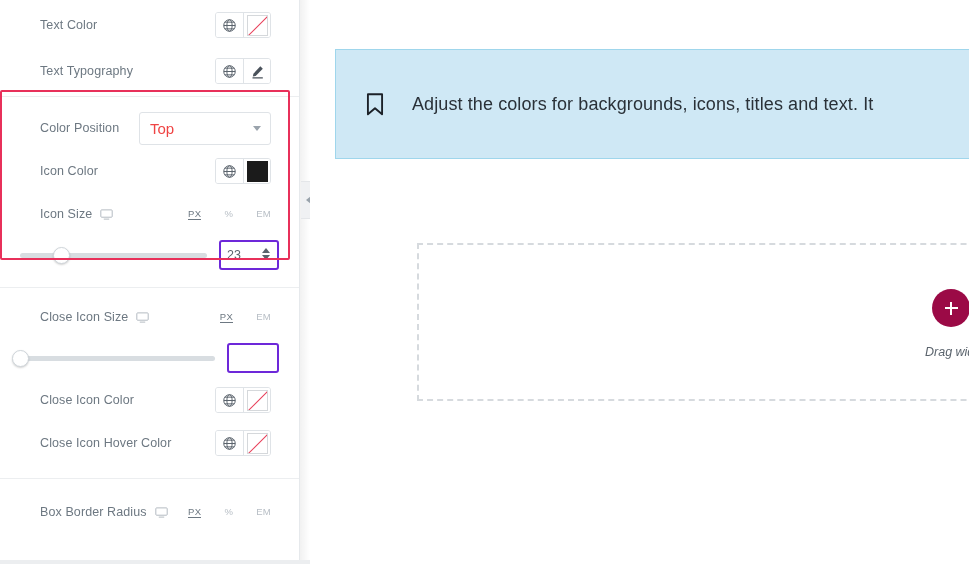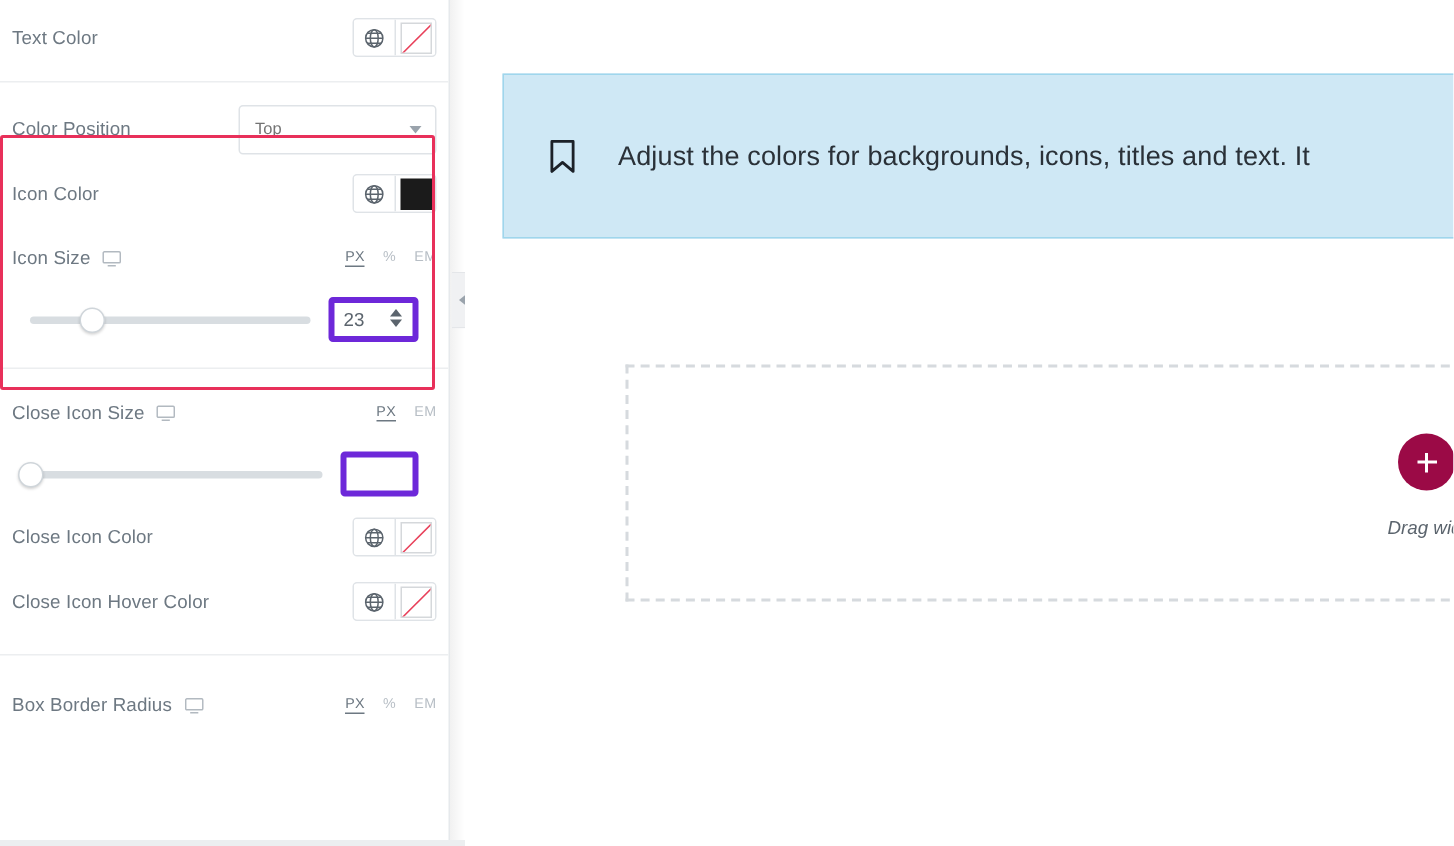--- a/index.html
+++ b/index.html
@@ -27,22 +27,23 @@
     pointer-events: none;
   }
   #panel-belowfill {
     position: absolute; left: 0; top: 560px;
     width: 310px; height: 4px;
     background: #eceef0;
   }
 
   .ctl-row {
     display: flex; align-items: center;
-    padding: 0 8px;
+    padding: 0 28px;
     min-height: 42px;
+    margin-left: 12px;
   }
   .ctl-label {
     font-size: 12.5px;
     color: #6d7882;
     letter-spacing: .1px;
     white-space: nowrap;
   }
   .spacer { flex: 1 1 auto; }
 
   
@@ -94,32 +95,32 @@
   
   .select-box {
     position: relative;
     width: 132px; height: 33px;
     border: 1px solid #dfe3e7;
     border-radius: 3px;
     background: #fff;
     display: flex; align-items: center;
     padding: 0 10px;
   }
-  .select-val { font-size: 11px; color: #737373; }
+  .select-val { font-size: 15px; color: #ef4444; }
   .caret {
     position: absolute; right: 9px; top: 50%;
     margin-top: -2px;
     width: 0; height: 0;
     border-left: 4.5px solid transparent;
     border-right: 4.5px solid transparent;
     border-top: 5px solid #9aa3ac;
   }
 
   
-  .units { display: flex; gap: 12px; align-items: baseline; }
+  .units { display: flex; gap: 23px; align-items: baseline; }
   .unit {
     font-size: 9.5px;
     color: #b7bec5;
     letter-spacing: .3px;
   }
   .unit.active {
     color: #6d7882;
     border-bottom: 1px solid #6d7882;
   }
 
@@ -141,21 +142,21 @@
     position: absolute; top: 50%;
     width: 17px; height: 17px;
     margin-top: -8.5px; margin-left: -8.5px;
     border-radius: 50%;
     background: #fff;
     border: 1px solid #cfd5da;
     box-shadow: 0 1px 2px rgba(0,0,0,.18);
   }
   .num-box {
     width: 52px; height: 30px;
-    border: 4px solid #6d28d9;
+    border: 2px solid #6d28d9;
     border-radius: 3px;
     background: #fff;
     display: flex; align-items: center;
     padding: 0 6px;
     font-size: 12.5px;
     color: #5b646d;
     position: relative;
   }
   .num-box.wide { width: 60px; }
   .spin {
@@ -287,20 +288,41 @@
               <line x1="4.3" y1="6.6" x2="19.7" y2="6.6"></line>
               <line x1="4.3" y1="17.4" x2="19.7" y2="17.4"></line>
             </svg>
           </span>
           <span class="pair-cell">
             <span class="swatch-none"></span>
           </span>
         </span>
       </div>
 
+      <div class="ctl-row" style="height:42px">
+        <span class="ctl-label">Text Typography</span>
+        <span class="spacer"></span>
+        <span class="pair">
+          <span class="pair-cell">
+            <svg class="globe" viewBox="0 0 24 24" fill="none" stroke="#5b646d" stroke-width="1.6">
+              <circle cx="12" cy="12" r="9.2"></circle>
+              <ellipse cx="12" cy="12" rx="4.2" ry="9.2"></ellipse>
+              <line x1="2.8" y1="12" x2="21.2" y2="12"></line>
+              <line x1="4.3" y1="6.6" x2="19.7" y2="6.6"></line>
+              <line x1="4.3" y1="17.4" x2="19.7" y2="17.4"></line>
+            </svg>
+          </span>
+          <span class="pair-cell">
+            <svg class="pencil" viewBox="0 0 24 24" fill="none" stroke="#4a525b" stroke-width="1.9">
+              <path d="M16.5 3.5 L20.5 7.5 L9 19 L4.5 20 L5.5 15.5 Z" fill="#4a525b" stroke="none"></path>
+              <line x1="4" y1="22.2" x2="20.5" y2="22.2" stroke-width="1.7"></line>
+            </svg>
+          </span>
+        </span>
+      </div>
     </div>
 
     <div class="divider" style="margin-top:4px"></div>
 
     <div style="padding-top:10px">
       <div class="ctl-row" style="height:40px">
         <span class="ctl-label">Color Position</span>
         <span class="spacer"></span>
         <span class="select-box">
           <span class="select-val">Top</span>

